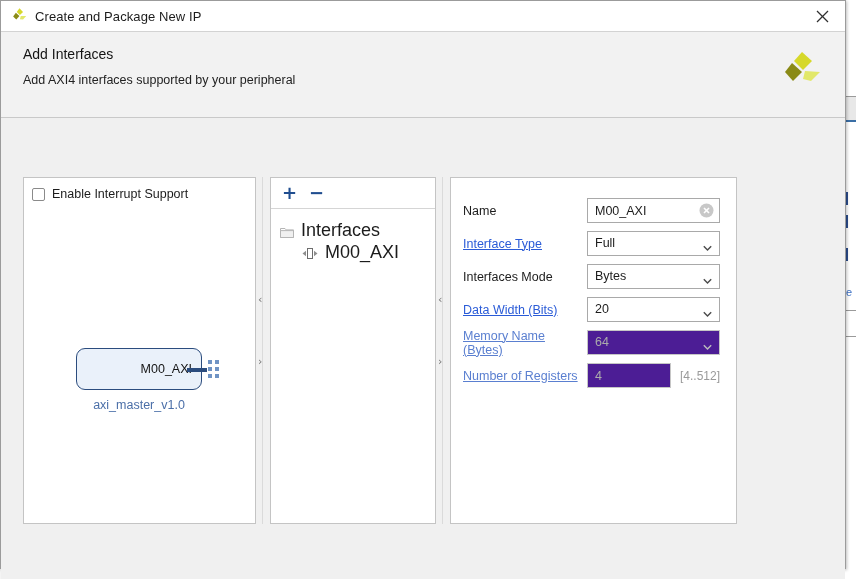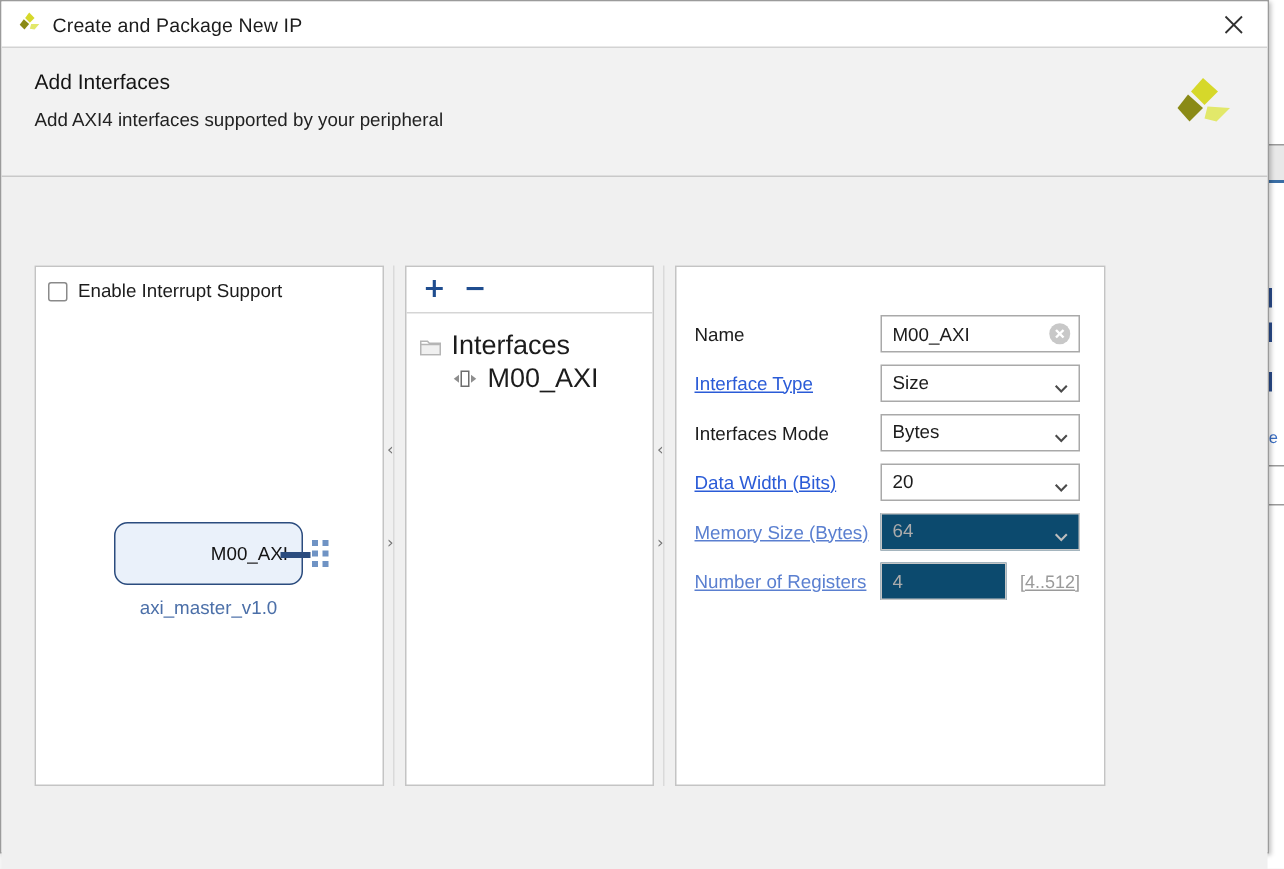--- a/index.html
+++ b/index.html
@@ -227,21 +227,21 @@
   .tree-node.child { padding-left: 22px; }
   .tree-node .t-label {
     font-size: 18px; color: #1c1c1c;
     margin-left: 7px;
   }
   .folder-icon { width: 14px; height: 12px; flex: none; }
   .iface-icon { width: 16px; height: 13px; flex: none; }
 
   
   #right-panel { flex: 1; }
-  #form { padding: 28px 16px 0 12px; }
+  #form { padding: 16px 16px 0 12px; }
   .frow {
     display: flex; align-items: center;
     height: 33px;
   }
   .flabel {
     width: 124px; flex: none;
     font-size: 12.5px;
     color: #1c1c1c;
   }
   .flabel.link { color: #2a5bd7; text-decoration: underline; }
@@ -256,39 +256,38 @@
     border: 1px solid #a9a9a9;
     background: #ffffff;
     font-size: 12.5px; color: #1c1c1c;
     padding: 0 26px 0 7px;
     line-height: 23px;
     font-family: "Liberation Sans", sans-serif;
   }
   .fselect { cursor: pointer; }
   .fctl.disabled .finput,
   .fctl.disabled .fselect {
-    background: #0c4a6e;
+    background: #4c1d95;
     border-color: #c6c6c6;
     color: #ababab;
   }
   .chev {
     position: absolute; right: 8px; top: 8px;
     width: 9px; height: 9px;
     pointer-events: none;
   }
   .clear-btn {
     position: absolute; right: 6px; top: 5px;
     width: 15px; height: 15px;
     cursor: pointer;
   }
   .range-hint {
     font-size: 12px; color: #9a9a9a;
     margin-left: 9px; flex: none;
     white-space: nowrap;
-    text-decoration: underline;
   }
   .frow.narrow .fctl { flex: 1; }
 </style>
 </head>
 <body>
 
 <div id="bg-window">
   <div class="bg-strip">
     <div class="bg-tabrow">c</div>
     <div class="bg-bar b1"></div>
@@ -411,21 +410,21 @@
                   <line x1="5" y1="5" x2="10" y2="10" stroke="#ffffff" stroke-width="1.6"></line>
                   <line x1="10" y1="5" x2="5" y2="10" stroke="#ffffff" stroke-width="1.6"></line>
                 </svg>
               </span>
             </div>
           </div>
 
           <div class="frow">
             <div class="flabel link">Interface Type</div>
             <div class="fctl">
-              <div class="fselect">Size</div>
+              <div class="fselect">Full</div>
               <span class="chev">
                 <svg viewBox="0 0 9 9" width="9" height="9">
                   <polyline points="0.8,2.2 4.5,6 8.2,2.2" fill="none" stroke="#4b4b4b" stroke-width="1.4"></polyline>
                 </svg>
               </span>
             </div>
           </div>
 
           <div class="frow">
             <div class="flabel">Interfaces Mode</div>
@@ -445,21 +444,21 @@
               <div class="fselect">20</div>
               <span class="chev">
                 <svg viewBox="0 0 9 9" width="9" height="9">
                   <polyline points="0.8,2.2 4.5,6 8.2,2.2" fill="none" stroke="#4b4b4b" stroke-width="1.4"></polyline>
                 </svg>
               </span>
             </div>
           </div>
 
           <div class="frow">
-            <div class="flabel link dim">Memory Size (Bytes)</div>
+            <div class="flabel link dim">Memory Name (Bytes)</div>
             <div class="fctl disabled">
               <div class="fselect">64</div>
               <span class="chev">
                 <svg viewBox="0 0 9 9" width="9" height="9">
                   <polyline points="0.8,2.2 4.5,6 8.2,2.2" fill="none" stroke="#bdbdbd" stroke-width="1.4"></polyline>
                 </svg>
               </span>
             </div>
           </div>
 

